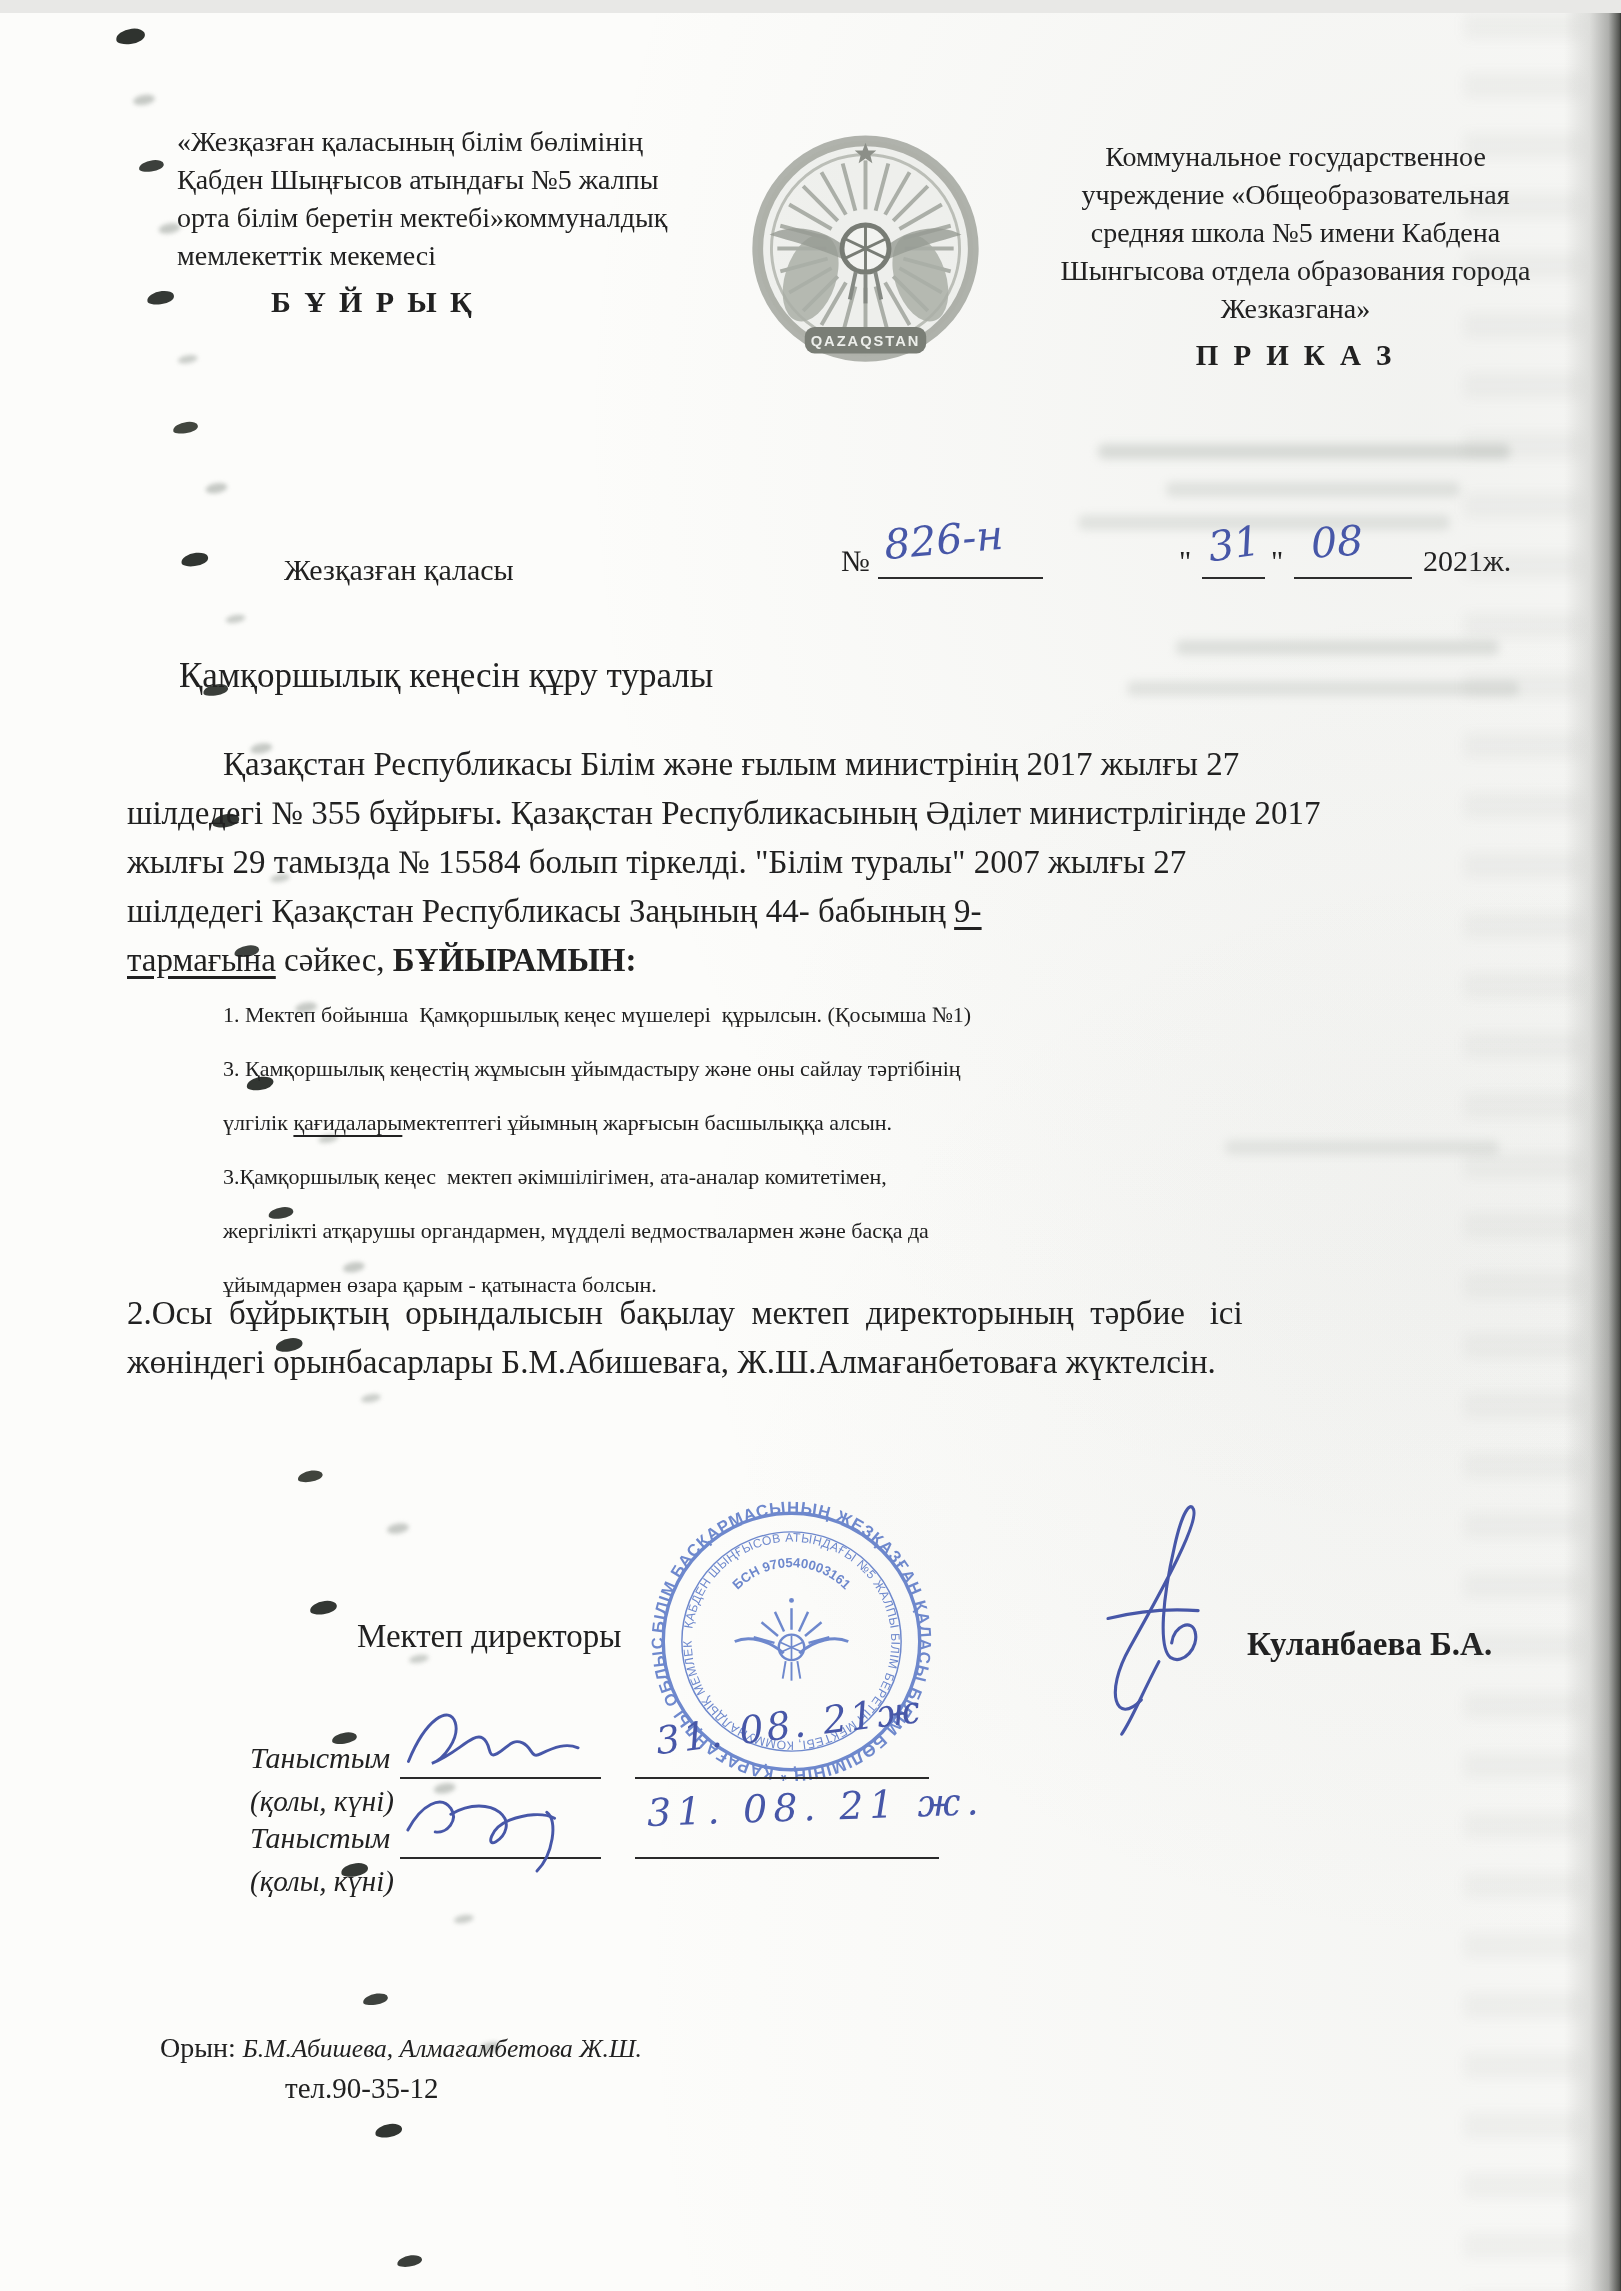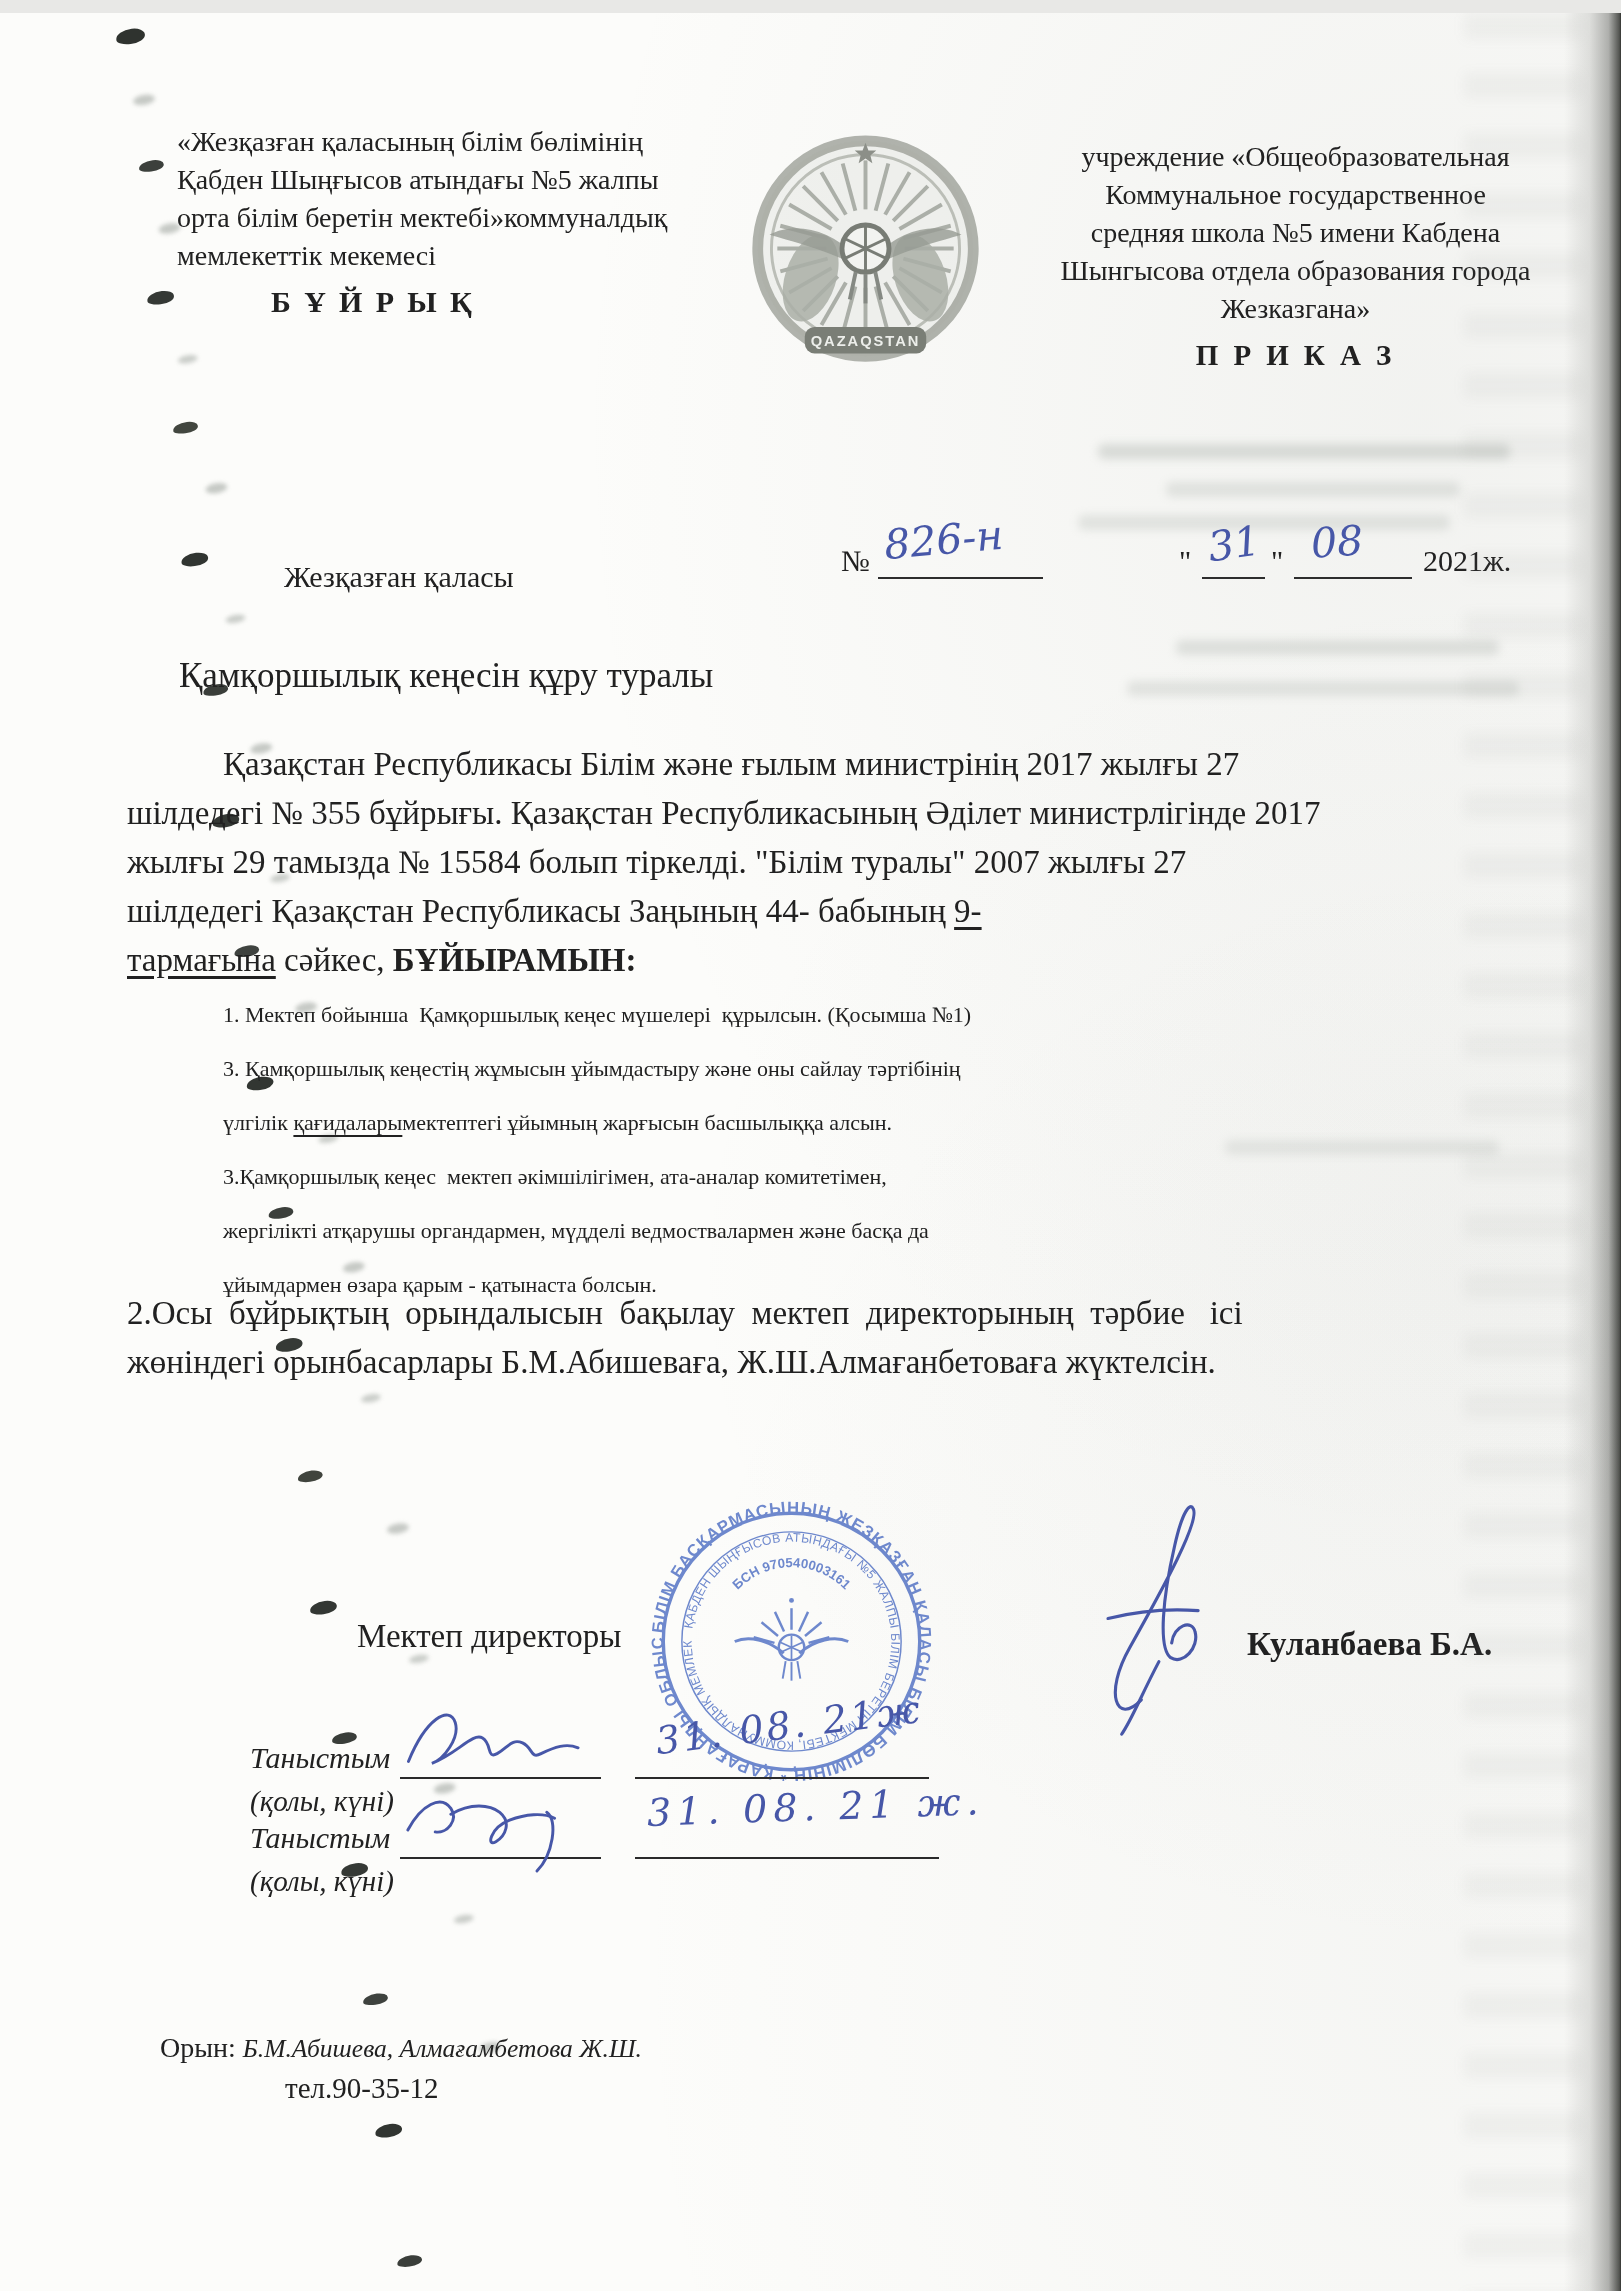--- a/index.html
+++ b/index.html
@@ -144,30 +144,30 @@
       <line x1="10" y1="24" x2="16" y2="52" stroke="#7c807a" stroke-width="4"></line>
 
       <path d="M 0 -108 L 3 -100 L 11 -100 L 5 -95 L 7 -87 L 0 -92 L -7 -87 L -5 -95 L -11 -100 L -3 -100 Z" fill="#83877f"></path>
 
       <rect x="-62" y="80" width="124" height="27" rx="10" fill="#70746c"></rect>
       <text x="0" y="99" text-anchor="middle" font-size="15" font-weight="bold" letter-spacing="2" fill="#eceeea" font-family="Liberation Sans, sans-serif">QAZAQSTAN</text>
     </g>
   </svg>
 
   <div class="header-right">
+    <div>Коммунальное государственное</div>
     <div>учреждение «Общеобразовательная</div>
-    <div>Коммунальное государственное</div>
     <div>средняя школа №5 имени Кабдена</div>
     <div>Шынгысова отдела образования города</div>
     <div>Жезказгана»</div>
     <div class="doc-type-right">П Р И К А З</div>
   </div>
 
   <div class="meta-row">
-    <span class="abs" style="left:284px;top:22px;">Жезқазған қаласы</span>
+    <span class="abs" style="left:284px;top:15px;">Жезқазған қаласы</span>
     <span class="abs" style="left:841px;top:5.9px;">№</span>
     <span class="u-line" style="left:878px;width:165px;top:0;"></span>
     <span class="hand abs" style="left:884px;top:-21.6px;font-size:41px;transform:rotate(-5deg);">826-н</span>
     <span class="abs" style="left:1179px;top:5.9px;">"</span>
     <span class="u-line" style="left:1202px;width:63px;top:0;"></span>
     <span class="hand abs" style="left:1208px;top:-17.6px;font-size:41px;transform:rotate(-8deg);">31</span>
     <span class="abs" style="left:1271px;top:5.9px;">"</span>
     <span class="u-line" style="left:1294px;width:118px;top:0;"></span>
     <span class="hand abs" style="left:1311px;top:-19.6px;font-size:41px;transform:rotate(-4deg);">08</span>
     <span class="abs" style="left:1423px;top:5.9px;">2021ж.</span>

